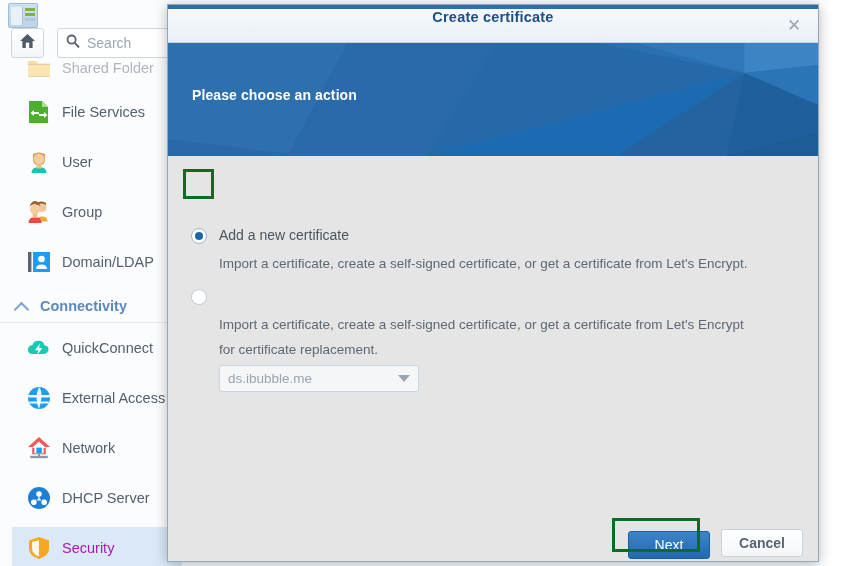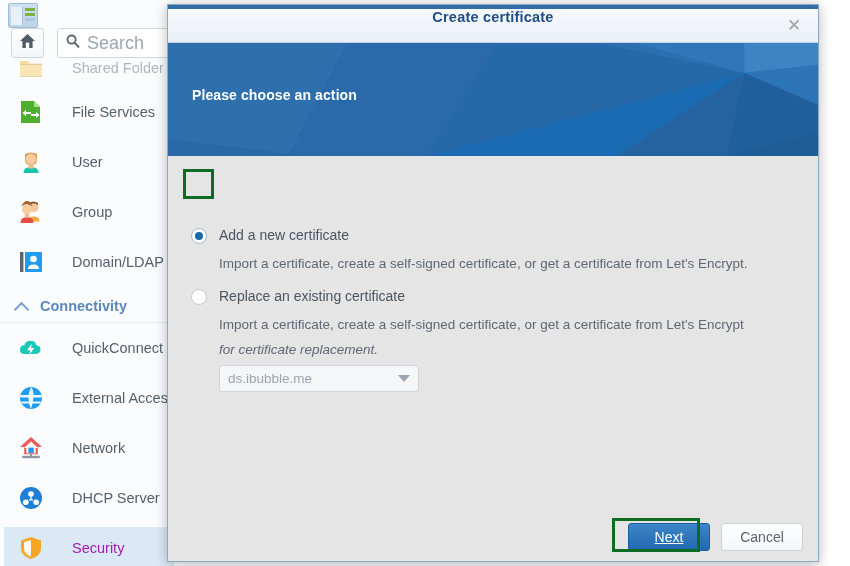--- a/index.html
+++ b/index.html
@@ -35,26 +35,26 @@
     position: absolute; left: 11px; top: 0; width: 33px; height: 30px;
     background: linear-gradient(180deg,#ffffff 0%,#f2f5f8 100%);
     border: 1px solid #cdd7e0; border-radius: 3px;
     display: flex; align-items: center; justify-content: center;
   }
   .search-box {
     position: absolute; left: 57px; top: 0; width: 160px; height: 30px;
     background: #fff; border: 1px solid #cdd7e0; border-radius: 3px;
     display: flex; align-items: center; padding-left: 8px; gap: 7px;
   }
-  .search-ph { color: #9aa7b4; font-size: 18px; }
+  .search-ph { color: #9aa7b4; font-size: 14px; }
 
   .sidebar { position: absolute; left: 0; top: 48px; width: 170px; bottom: 0; }
   .side-item {
-    position: absolute; left: 4px; width: 170px; height: 42px;
-    display: flex; align-items: center; padding-left: 14px; gap: 28px;
+    position: absolute; left: 12px; width: 170px; height: 42px;
+    display: flex; align-items: center; padding-left: 14px; gap: 10px;
   }
   .side-item .lbl { font-size: 14.5px; color: #53606e; white-space: nowrap; }
   .side-item.faded { opacity: .45; }
   .side-item.active { background: #dbe8f6; }
   .side-item.active .lbl { color: #a21caf; }
   .ico { width: 26px; height: 26px; position: relative; flex: 0 0 26px; }
 
   .sec-hdr {
     position: absolute; left: 0; width: 170px; height: 34px;
     display: flex; align-items: center; gap: 10px; padding-left: 14px;
@@ -344,35 +344,34 @@
     <div class="dlg-body">
 
       <div class="opt-row" style="left:23px; top:71px;">
         <span class="radio checked"></span>
         <span class="opt-label">Add a new certificate</span>
       </div>
       <div class="opt-desc" style="left:51px; top:95px; width:580px;">Import a certificate, create a self-signed certificate, or get a certificate from Let's Encrypt.</div>
 
       <div class="opt-row" style="left:23px; top:132px;">
         <span class="radio"></span>
-        <span class="opt-label">Replace an existing certificate</span>
       </div>
       <div class="opt-desc" style="left:51px; top:156px; width:582px;">Import a certificate, create a self-signed certificate, or get a certificate from Let's Encrypt</div>
-      <div class="opt-desc" style="left:51px; top:181px; width:582px;font-style:italic;">for certificate replacement.</div>
+      <div class="opt-desc" style="left:51px; top:181px; width:582px;">for certificate replacement.</div>
 
       <div class="combo" style="left:51px; top:209px;">
         <span class="val">ds.ibubble.me</span>
         <span class="caret"></span>
       </div>
 
       <div class="footer">
-        <div class="btn btn-next" style="right:108px; top:10px;text-decoration:underline;">
+        <div class="btn btn-next" style="right:108px; top:18px;text-decoration:underline;">
           <span>Next</span>
         </div>
-        <div class="btn btn-cancel" style="right:15px; top:10px;">
+        <div class="btn btn-cancel" style="right:15px; top:16px;font-weight:bold;">
           <span>Cancel</span>
         </div>
       </div>
     </div>
   </div>
 
   <div class="hl" style="left:183px; top:169px; width:31px; height:30px;"></div>
   <div class="hl" style="left:612px; top:518px; width:88px; height:34px;"></div>
 </div>
 

